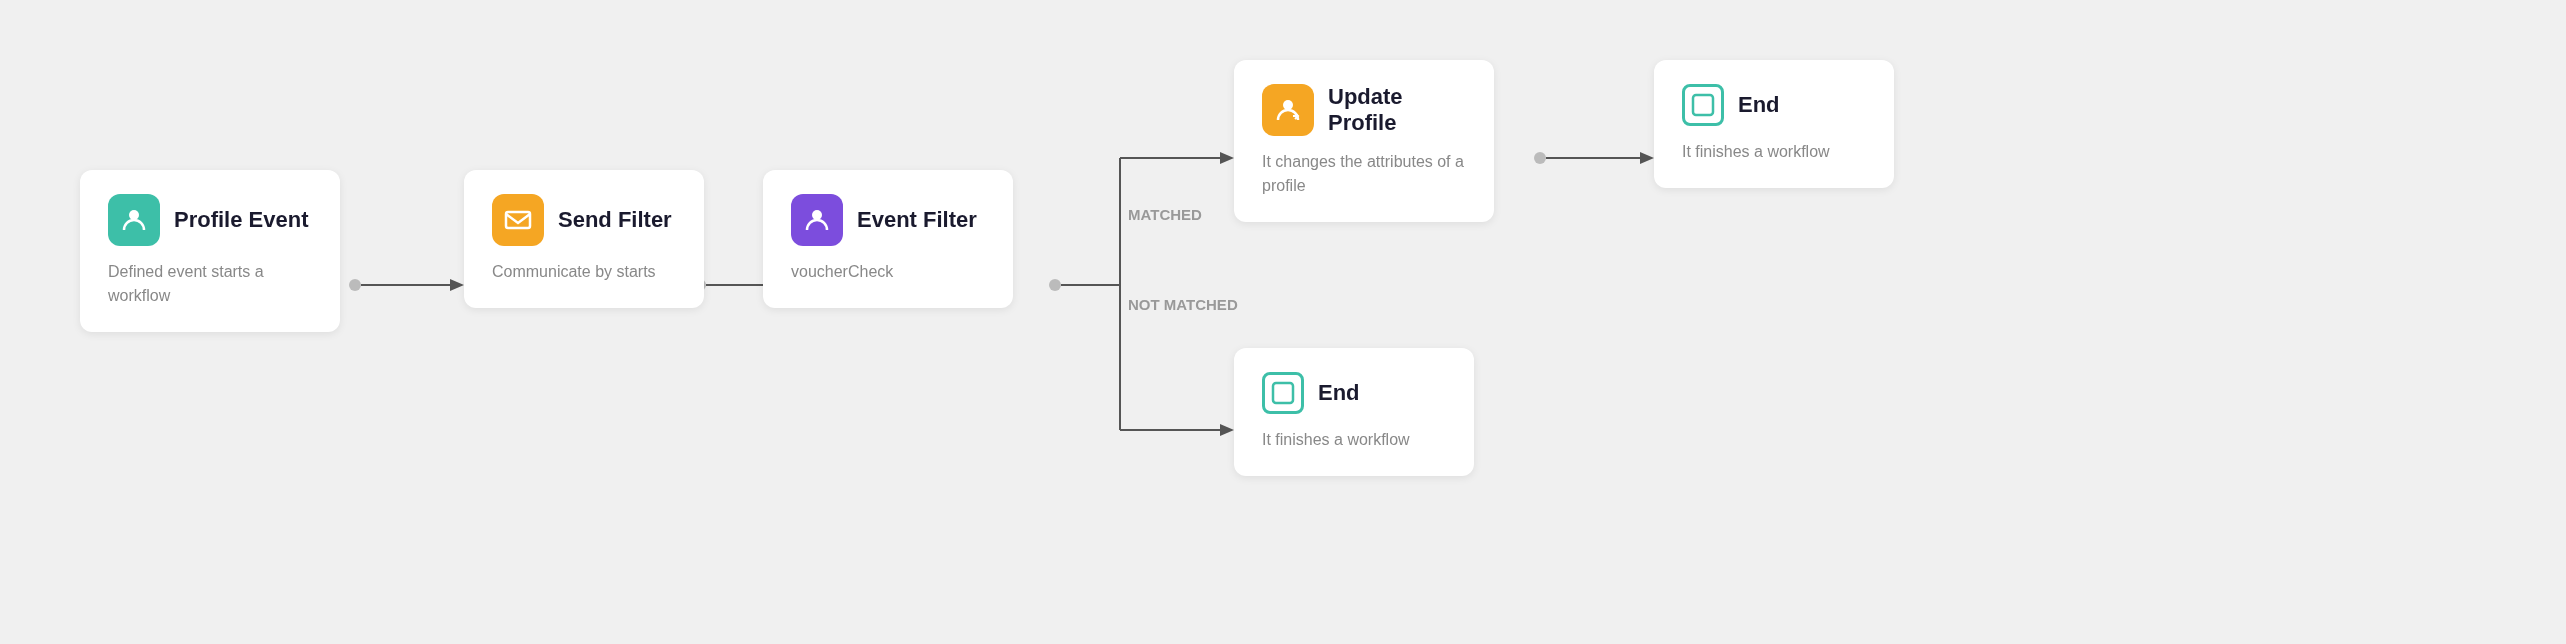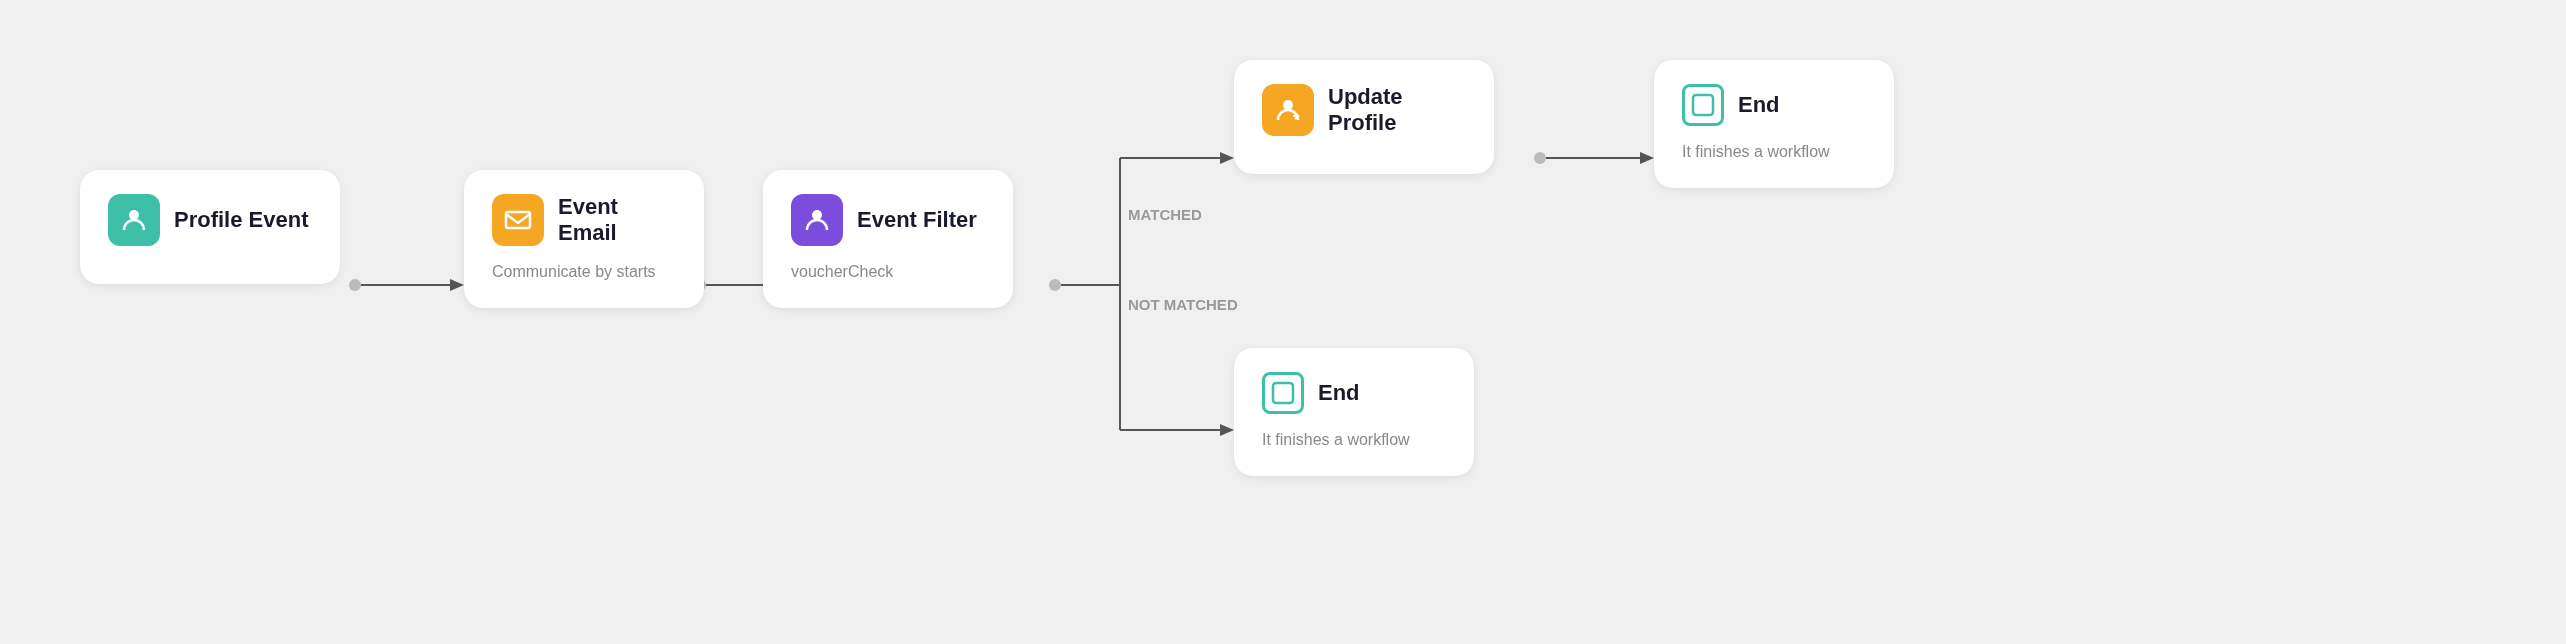--- a/index.html
+++ b/index.html
@@ -6,21 +6,21 @@
     body {
       background: #f0f0f0;
       font-family: -apple-system, BlinkMacSystemFont, 'Segoe UI', sans-serif;
       width: 2566px;
       height: 644px;
       overflow: hidden;
       position: relative;
     }
     .node-card {
       background: #fff;
-      border-radius: 19px;
+      border-radius: 12px;
       padding: 24px 28px;
       min-width: 220px;
       max-width: 260px;
       box-shadow: 0 2px 8px rgba(0,0,0,0.08);
       position: absolute;
     }
     .node-header {
       display: flex;
       align-items: center;
       gap: 14px;
@@ -100,31 +100,32 @@
 <div class="node-card" style="left:80px; top:170px; width:260px;">
   <div class="node-header">
     <div class="node-icon icon-teal">
       <svg width="30" height="30" viewBox="0 0 30 30" fill="none">
         <circle cx="15" cy="10" r="5" fill="white"></circle>
         <path d="M5 25c0-5.523 4.477-10 10-10s10 4.477 10 10" stroke="white" stroke-width="2.5" fill="none"></path>
       </svg>
     </div>
     <span class="node-title">Profile Event</span>
   </div>
+  <div class="node-desc">Defined event starts a workflow</div>
 </div>
 
 <div class="node-card" style="left:464px; top:170px; width:240px;">
   <div class="node-header">
     <div class="node-icon icon-orange">
       <svg width="30" height="30" viewBox="0 0 30 30" fill="none">
         <rect x="3" y="7" width="24" height="16" rx="2" stroke="white" stroke-width="2.5" fill="none"></rect>
         <path d="M3 9l12 9 12-9" stroke="white" stroke-width="2.5" fill="none"></path>
       </svg>
     </div>
-    <span class="node-title">Event Email</span>
+    <span class="node-title">Send Filter</span>
   </div>
   <div class="node-desc">Communicate by starts</div>
 </div>
 
 <div class="node-card" style="left:763px; top:170px; width:250px;">
   <div class="node-header">
     <div class="node-icon" style="background:#7c4ddd;">
       <svg width="30" height="30" viewBox="0 0 30 30" fill="none">
         <circle cx="15" cy="10" r="5" fill="white"></circle>
         <path d="M5 25c0-5.523 4.477-10 10-10s10 4.477 10 10" stroke="white" stroke-width="2.5" fill="none"></path>
@@ -140,20 +141,21 @@
     <div class="node-icon icon-orange">
       <svg width="30" height="30" viewBox="0 0 30 30" fill="none">
         <circle cx="15" cy="10" r="5" fill="white"></circle>
         <path d="M5 25c0-5.523 4.477-10 10-10s10 4.477 10 10" stroke="white" stroke-width="2.5" fill="none"></path>
         <path d="M22 18l3 3-3 3" stroke="white" stroke-width="2" fill="none"></path>
         <path d="M25 21h-5" stroke="white" stroke-width="2"></path>
       </svg>
     </div>
     <span class="node-title">Update Profile</span>
   </div>
+  <div class="node-desc">It changes the attributes of a profile</div>
 </div>
 
 <div class="node-card" style="left:1654px; top:60px; width:240px;">
   <div class="node-header">
     <div class="end-icon">
       <svg width="24" height="24" viewBox="0 0 24 24" fill="none">
         <rect x="2" y="2" width="20" height="20" rx="3" stroke="#3dbfa8" stroke-width="2.5"></rect>
       </svg>
     </div>
     <span class="node-title">End</span>

